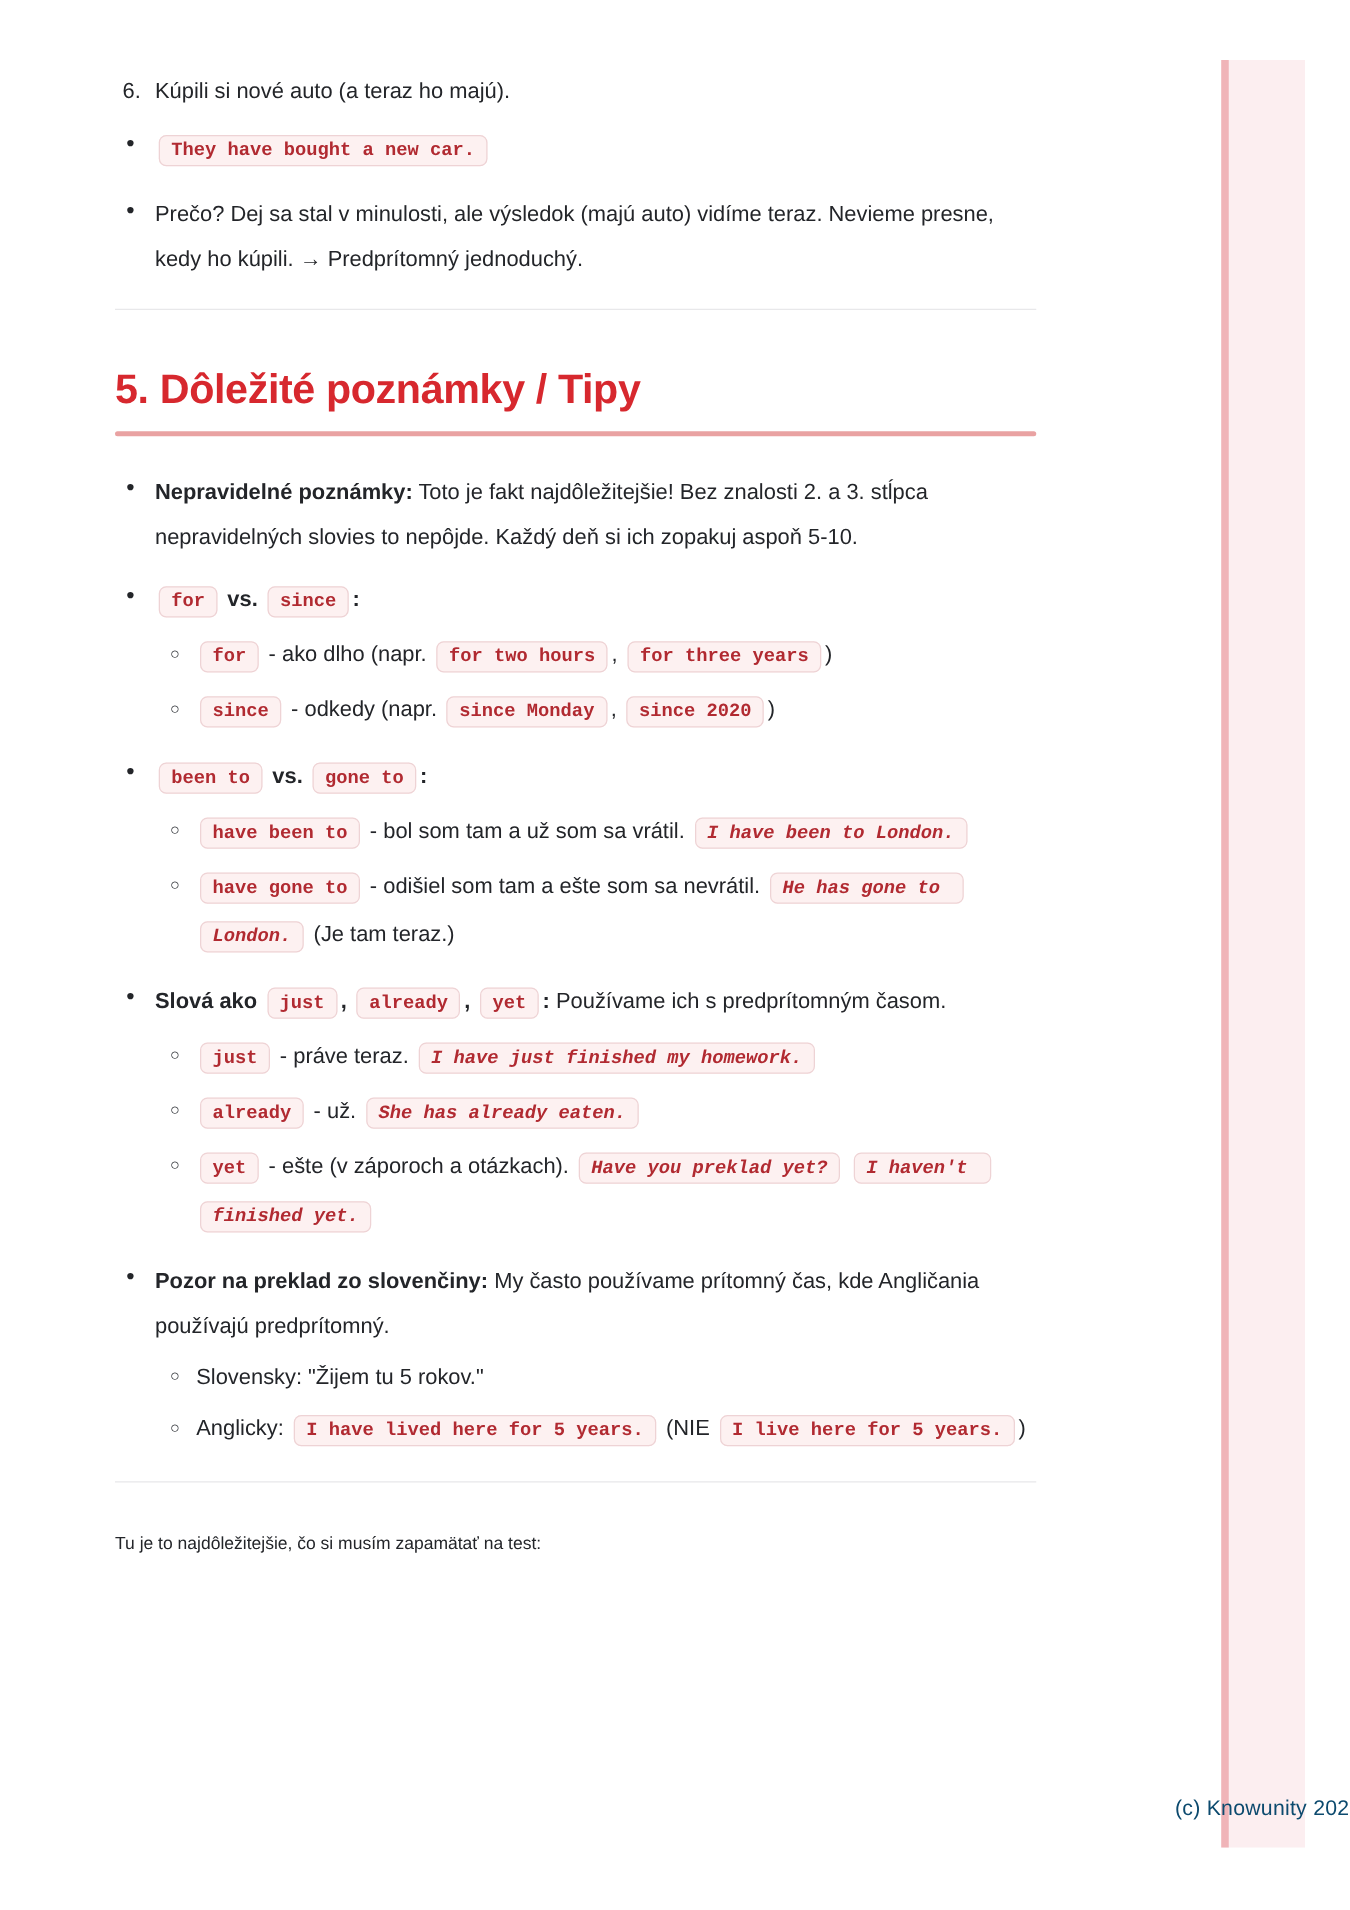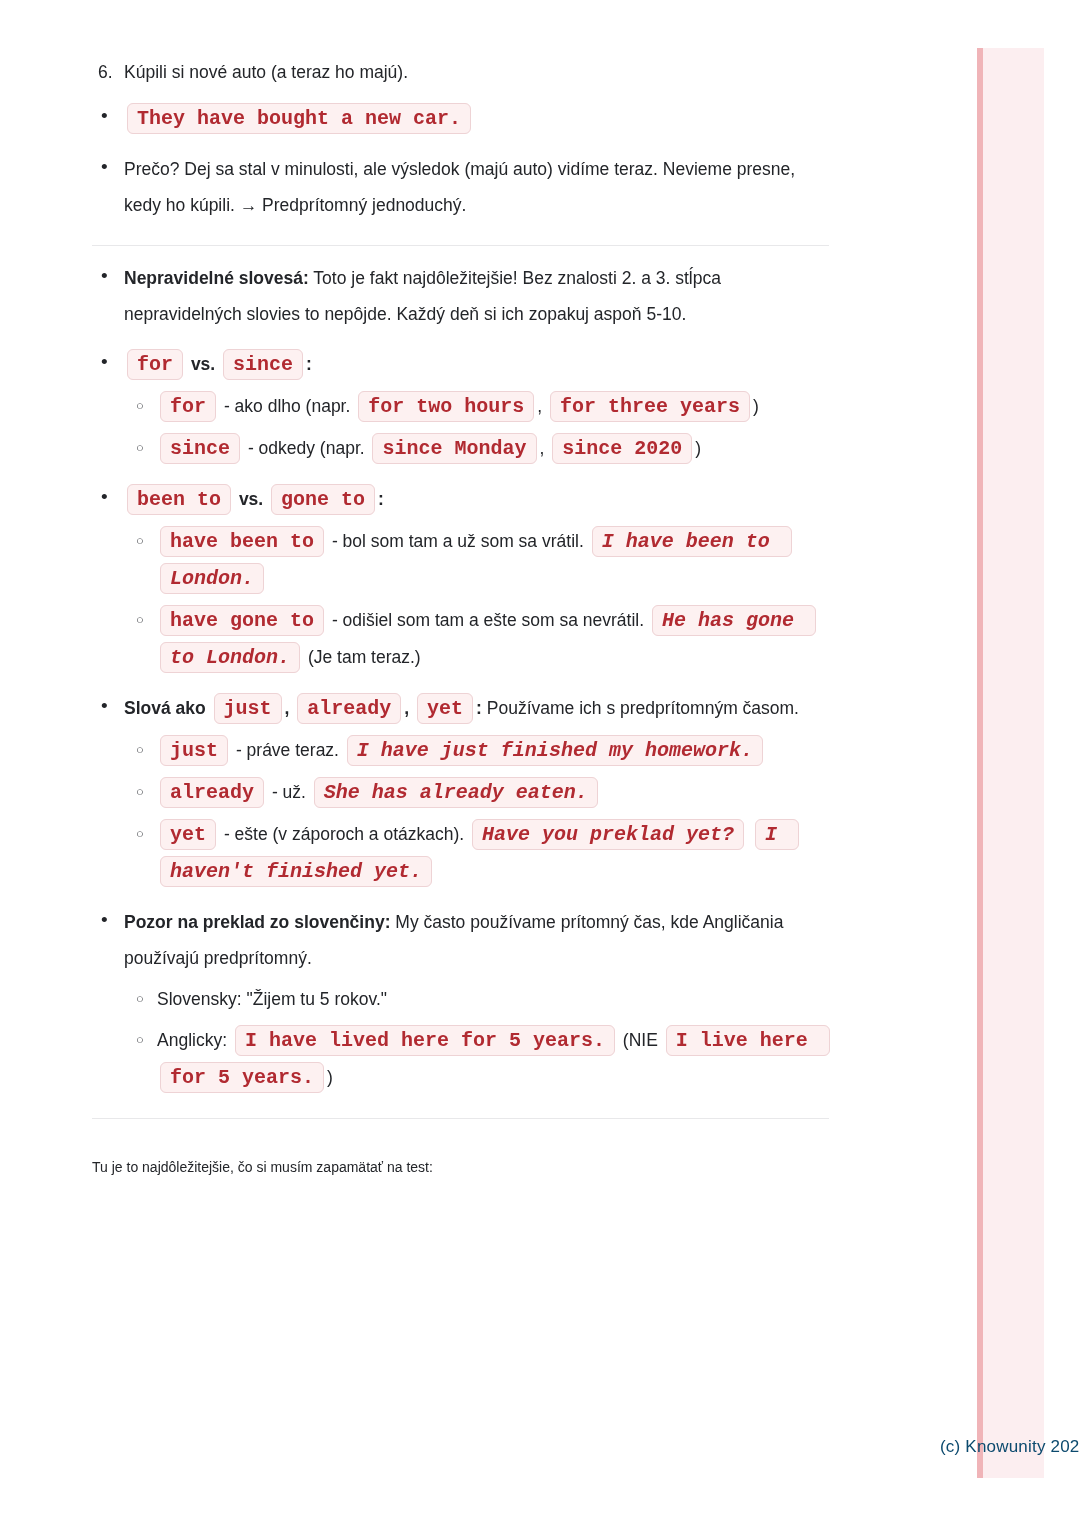--- a/index.html
+++ b/index.html
@@ -30,38 +30,42 @@
   .rule{border:none;border-top:1px solid #e8e8ea;margin:22px 0 0;}
   h2.h2{
     margin:0;font-size:33px;line-height:37px;font-weight:700;
     color:#d7282e;letter-spacing:-.3px;
   }
   .h-underline{margin-top:16px;height:4px;background:#e9a2a2;border-radius:2px;}
   .para{margin:34px 0 0;font-size:14px;line-height:28px;}
   .b{font-weight:700;}
   .i{}
   code.chip{
-    font-family:"Liberation Mono", monospace;font-weight:700;font-size:20px;
+    font-family:"Liberation Mono", monospace;font-weight:700;font-size:15px;
     color:#b12a31;background:#fdf1f1;border:1px solid #eed3d5;border-radius:6px;
     padding:3px 9px;margin:0 3px;white-space:pre-wrap;
     box-decoration-break:clone;-webkit-box-decoration-break:clone;
   }
   code.chip.it{font-style:italic;}
 </style>
 </head>
 <body>
 
 <div class="side-strip"></div>
 
 <main class="content" id="content-root">
     <div class="num-item"><span class="marker">6.</span><span class="t"><span class="b">Kúpili si nové auto (a teraz ho majú).</span></span></div>
     <div class="li l1"><span class="marker">•</span><code class="chip">They have bought a new car.</code></div>
     <div class="li l1"><span class="marker">•</span><span class="i">Prečo?</span><span> Dej sa stal v minulosti, ale výsledok (majú auto) vidíme teraz. Nevieme presne, kedy ho kúpili. → Predprítomný jednoduchý.</span></div>
     <hr class="rule">
-    <div class="li l1"><span class="marker">•</span><span class="b">Nepravidelné slovesá:</span><span> Toto je fakt najdôležitejšie! Bez znalosti 2. a 3. stĺpca nepravidelných slovies to nepôjde. Každý deň si ich zopakuj aspoň 5-10.</span></div>
+    <div class="section-head">
+      <h2 class="h2">5. Dôležité poznámky / Tipy</h2>
+      <div class="h-underline"></div>
+    </div>
+    <div class="li l1"><span class="marker">•</span><span class="b">Nepravidelné poznámky:</span><span> Toto je fakt najdôležitejšie! Bez znalosti 2. a 3. stĺpca nepravidelných slovies to nepôjde. Každý deň si ich zopakuj aspoň 5-10.</span></div>
     <div class="li l1"><span class="marker">•</span><code class="chip">for</code><span class="b"> vs. </span><code class="chip">since</code><span class="b">:</span></div>
     <div class="li l2"><span class="marker">○</span><code class="chip">for</code><span> - ako dlho (napr. </span><code class="chip">for two hours</code><span>, </span><code class="chip">for three years</code><span>)</span></div>
     <div class="li l2"><span class="marker">○</span><code class="chip">since</code><span> - odkedy (napr. </span><code class="chip">since Monday</code><span>, </span><code class="chip">since 2020</code><span>)</span></div>
     <div class="li l1"><span class="marker">•</span><code class="chip">been to</code><span class="b"> vs. </span><code class="chip">gone to</code><span class="b">:</span></div>
     <div class="li l2"><span class="marker">○</span><code class="chip">have been to</code><span> - bol som tam a už som sa vrátil. </span><code class="chip it">I have been to London.</code></div>
     <div class="li l2"><span class="marker">○</span><code class="chip">have gone to</code><span> - odišiel som tam a ešte som sa nevrátil. </span><code class="chip it">He has gone to London.</code><span> (Je tam teraz.)</span></div>
     <div class="li l1"><span class="marker">•</span><span class="b">Slová ako </span><code class="chip">just</code><span class="b">, </span><code class="chip">already</code><span class="b">, </span><code class="chip">yet</code><span class="b">:</span><span> Používame ich s predprítomným časom.</span></div>
     <div class="li l2"><span class="marker">○</span><code class="chip">just</code><span> - práve teraz. </span><code class="chip it">I have just finished my homework.</code></div>
     <div class="li l2"><span class="marker">○</span><code class="chip">already</code><span> - už. </span><code class="chip it">She has already eaten.</code></div>
     <div class="li l2"><span class="marker">○</span><code class="chip">yet</code><span> - ešte (v záporoch a otázkach). </span><code class="chip it">Have you preklad yet?</code><span> </span><code class="chip it">I haven't finished yet.</code></div>

